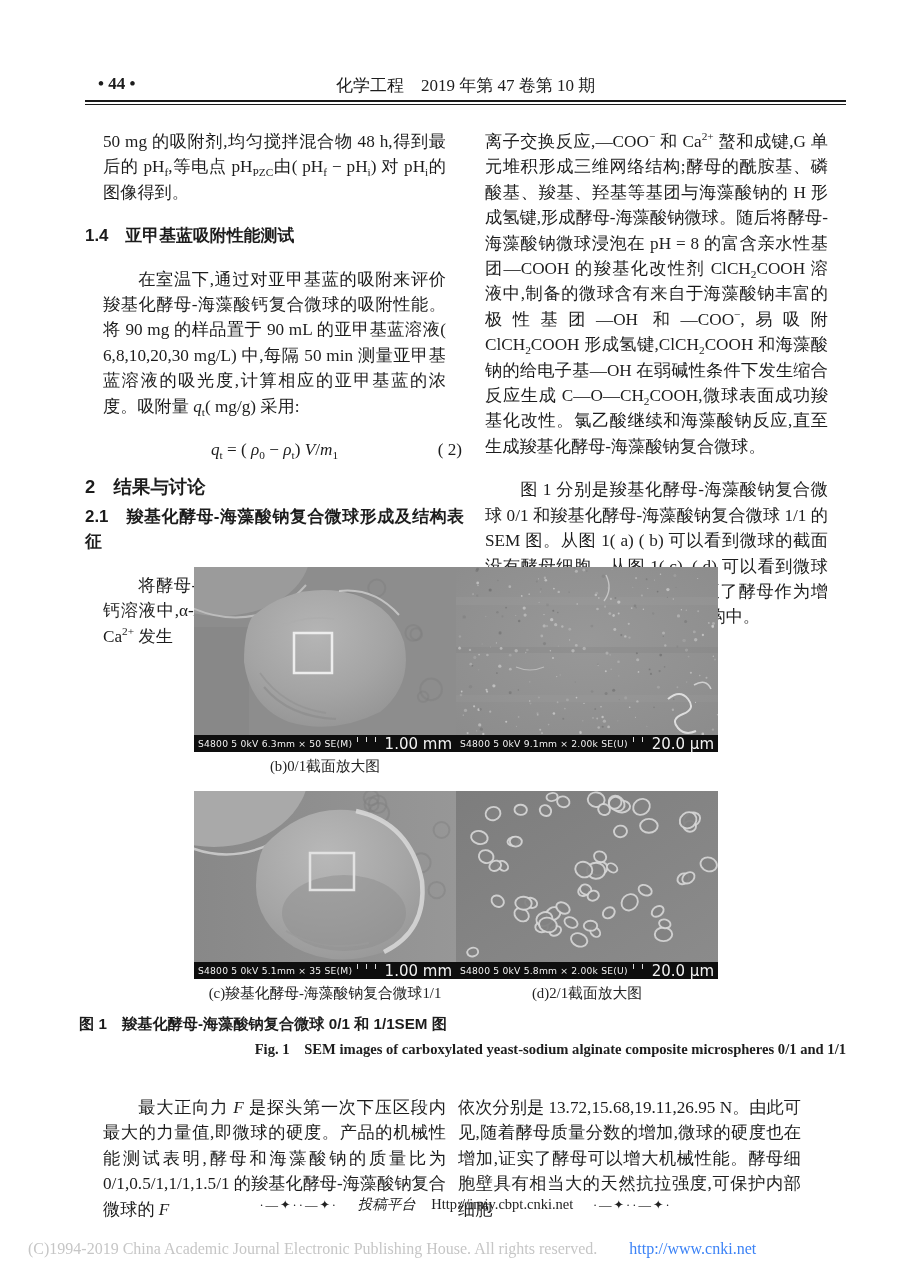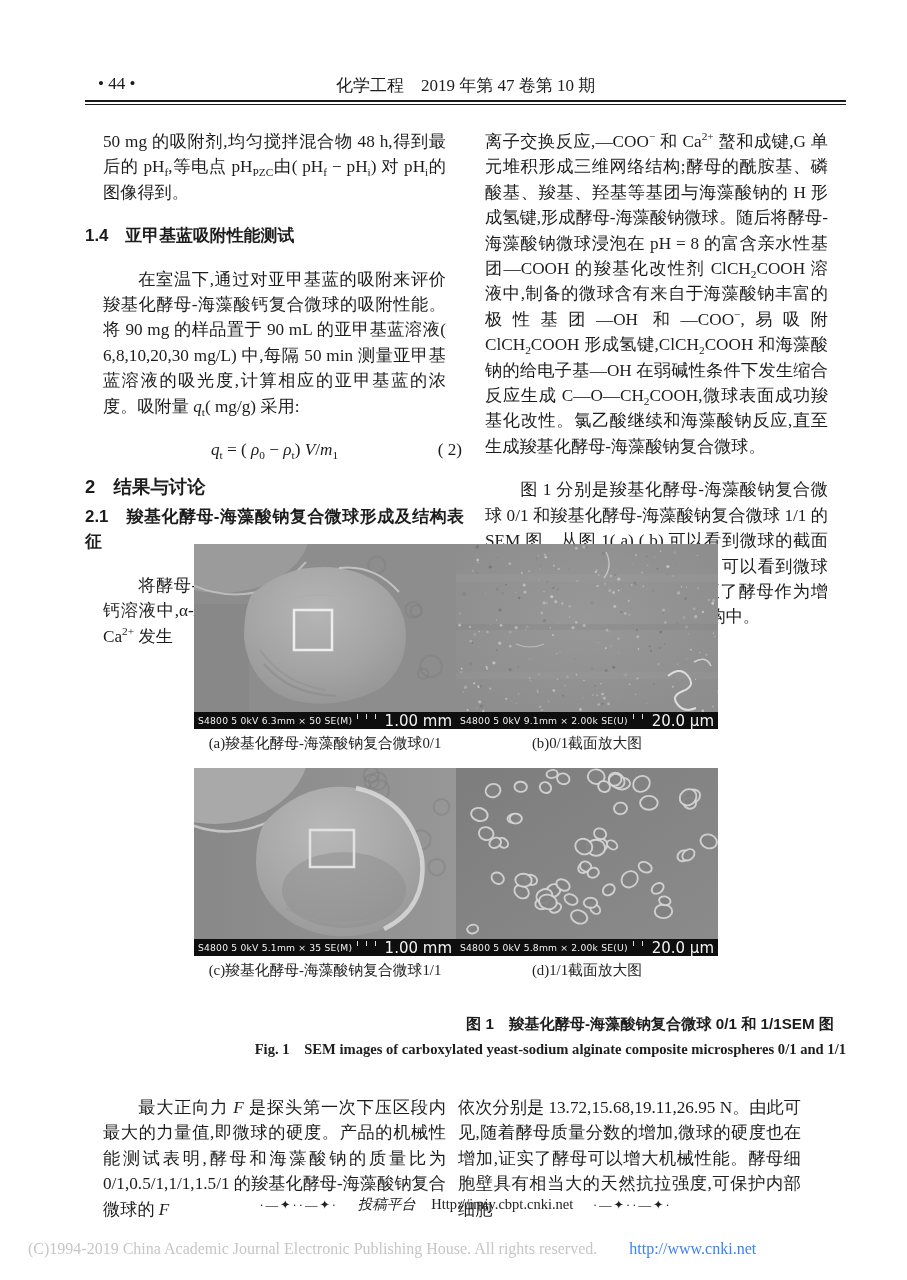--- a/index.html
+++ b/index.html
@@ -1,54 +1,54 @@
 <!DOCTYPE html>
 <html><head>
 <meta charset="utf-8">
 <style>
   html,body{margin:0;padding:0;background:#ffffff;}
   .page{position:relative;width:907px;height:1280px;background:#ffffff;overflow:hidden;
         font-family:"Liberation Serif","DejaVu Serif",serif;color:#1c1c1c;}
 
   
   .hdr{position:absolute;top:74px;left:85px;width:761px;font-size:17px;}
-  .pageno{position:absolute;left:13px;top:0;}
+  .pageno{position:absolute;left:13px;top:0;font-weight:bold;}
   .jtitle{display:block;text-align:center;}
   .rule{position:absolute;left:85px;top:100px;width:761px;border-top:2.5px solid #1a1a1a;}
   .rule::after{content:"";display:block;margin-top:1.8px;border-top:1.2px solid #1a1a1a;}
 
   
   .col{position:absolute;width:379px;font-size:17.2px;line-height:25.4px;text-align:justify;}
   .col p{margin:18px;}
   p.ind{text-indent:2.05em;}
   .lcol{left:85px;top:111px;}
   .rcol{left:467px;top:111px;}
   .bleft{left:85px;top:1077px;}
   .bright{left:440px;top:1077px;}
   h3.sec{font-family:"Liberation Sans","DejaVu Sans",sans-serif;font-size:18.4px;margin:12px 0 4px 0;}
   h4.sub{font-family:"Liberation Sans","DejaVu Sans",sans-serif;font-size:16.9px;margin:0;line-height:25.4px;}
   sub,sup{font-size:66%;line-height:0;}
   .formula{position:relative;text-align:center;margin:2px 0 3px 0;}
   .fnum{position:absolute;right:2px;top:0;}
 
   
-  .figure{position:absolute;left:194px;top:544px;width:524px;}
+  .figure{position:absolute;left:194px;top:567px;width:524px;}
   .prow{display:flex;}
   .prow2{margin-top:10px;}
   .panel{width:262px;position:relative;}
   .panel svg{display:block;}
   .bar{height:17px;background:#0e0e0e;display:flex;align-items:center;color:#f2f2f2;
        font-family:"DejaVu Sans","Liberation Sans",sans-serif;font-size:9.2px;padding:0 4px;}
   .info{flex:0 0 auto;white-space:nowrap;letter-spacing:.2px;}
   .ticks{flex:1 1 auto;height:5px;margin:0 5px;align-self:flex-start;margin-top:2px;
          background:repeating-linear-gradient(90deg,#dcdcdc 0 1px,transparent 1px 9px);}
   .scale{flex:0 0 auto;white-space:nowrap;font-size:15px;}
   .cap-row{display:flex;height:29px;align-items:center;font-size:14.8px;color:#222;}
   .cap-row span{width:262px;text-align:center;}
-  .figcap-zh{position:absolute;left:73px;top:1014px;width:761px;text-align:right;
+  .figcap-zh{position:absolute;left:79px;top:1014px;width:761px;text-align:left;
              font-family:"Liberation Sans","DejaVu Sans",sans-serif;font-weight:bold;font-size:15.2px;}
   .figcap-en{position:absolute;left:85px;top:1040px;width:761px;text-align:right;font-size:14.6px;font-weight:bold;}
 
   
   .footer{position:absolute;left:85px;top:1195px;width:761px;text-align:center;font-size:14.5px;color:#222;}
   .orn{font-size:12.5px;letter-spacing:2px;}
   .plabel{font-style:italic;margin:0 12px 0 16px;}
   .purl{margin-right:16px;}
   .copyright{position:absolute;left:28px;top:1240px;font-size:16px;color:#c6c6c6;white-space:nowrap;}
   .curl{margin-left:28px;color:#3b82f6;}
@@ -378,21 +378,20 @@
         </svg>
         <div class="bar">
           <span class="info">S4800 5 0kV 9.1mm × 2.00k SE(U)</span>
           <span class="ticks"></span>
           <span class="scale">20.0 μm</span>
         </div>
       </div>
     </div>
 
     <div class="cap-row">
-      <span>(a)羧基化酵母-海藻酸钠复合微球0/1</span>
       <span>(b)0/1截面放大图</span>
     </div>
 
     <div class="prow prow2">
 
       <div class="panel">
         <svg width="262" height="171" viewBox="0 0 262 171">
           <defs>
             <radialGradient id="gc" cx="42%" cy="30%" r="85%">
               <stop offset="0%" stop-color="#b8b8b8"></stop>
@@ -504,21 +503,21 @@
         <div class="bar">
           <span class="info">S4800 5 0kV 5.8mm × 2.00k SE(U)</span>
           <span class="ticks"></span>
           <span class="scale">20.0 μm</span>
         </div>
       </div>
     </div>
 
     <div class="cap-row">
       <span>(c)羧基化酵母-海藻酸钠复合微球1/1</span>
-      <span>(d)1/1截面放大图</span>
+      <span>(d)2/1截面放大图</span>
     </div>
   </div>
 
   <div class="figcap-zh">图 1　羧基化酵母-海藻酸钠复合微球 0/1 和 1/1SEM 图</div>
   <div class="figcap-en">Fig. 1　SEM images of carboxylated yeast-sodium alginate composite microspheres 0/1 and 1/1</div>
 
   <div class="col bleft">
     <p class="ind">最大正向力 <i>F</i> 是探头第一次下压区段内最大的力量值,即微球的硬度。产品的机械性能测试表明,酵母和海藻酸钠的质量比为 0/1,0.5/1,1/1,1.5/1 的羧基化酵母-海藻酸钠复合微球的 <i>F</i></p>
   </div>
   <div class="col bright">

